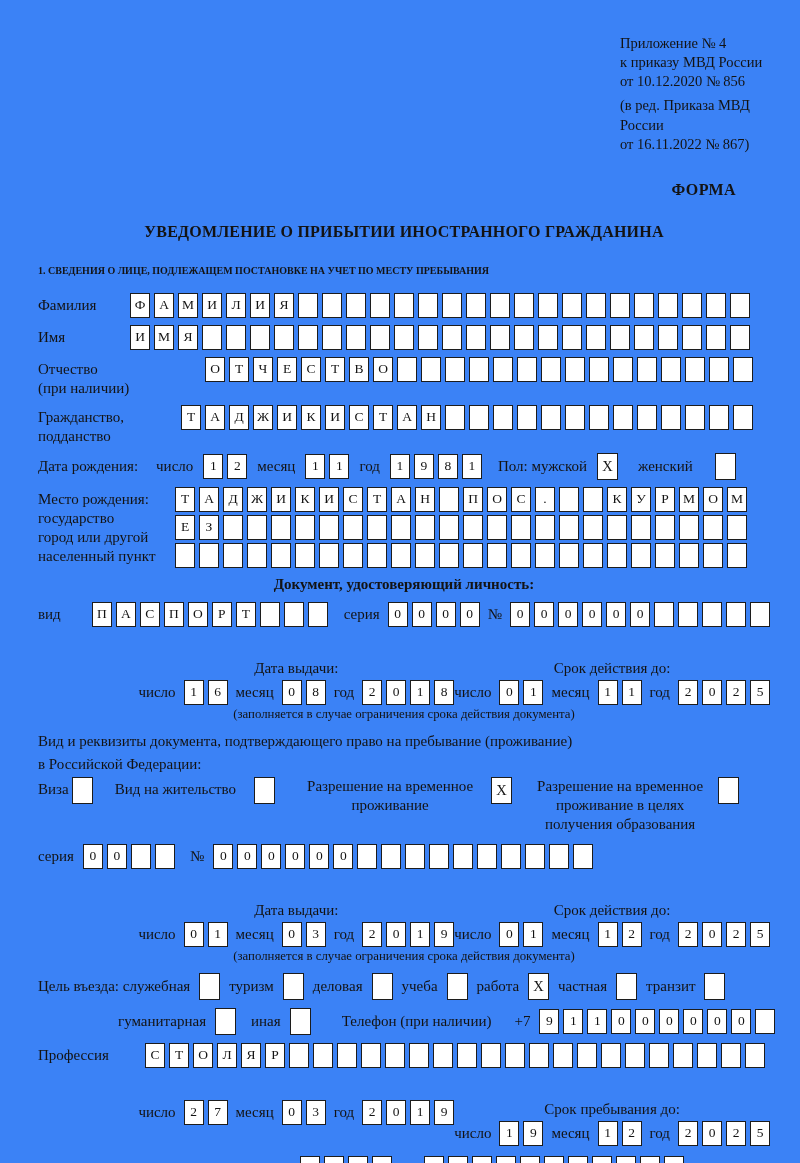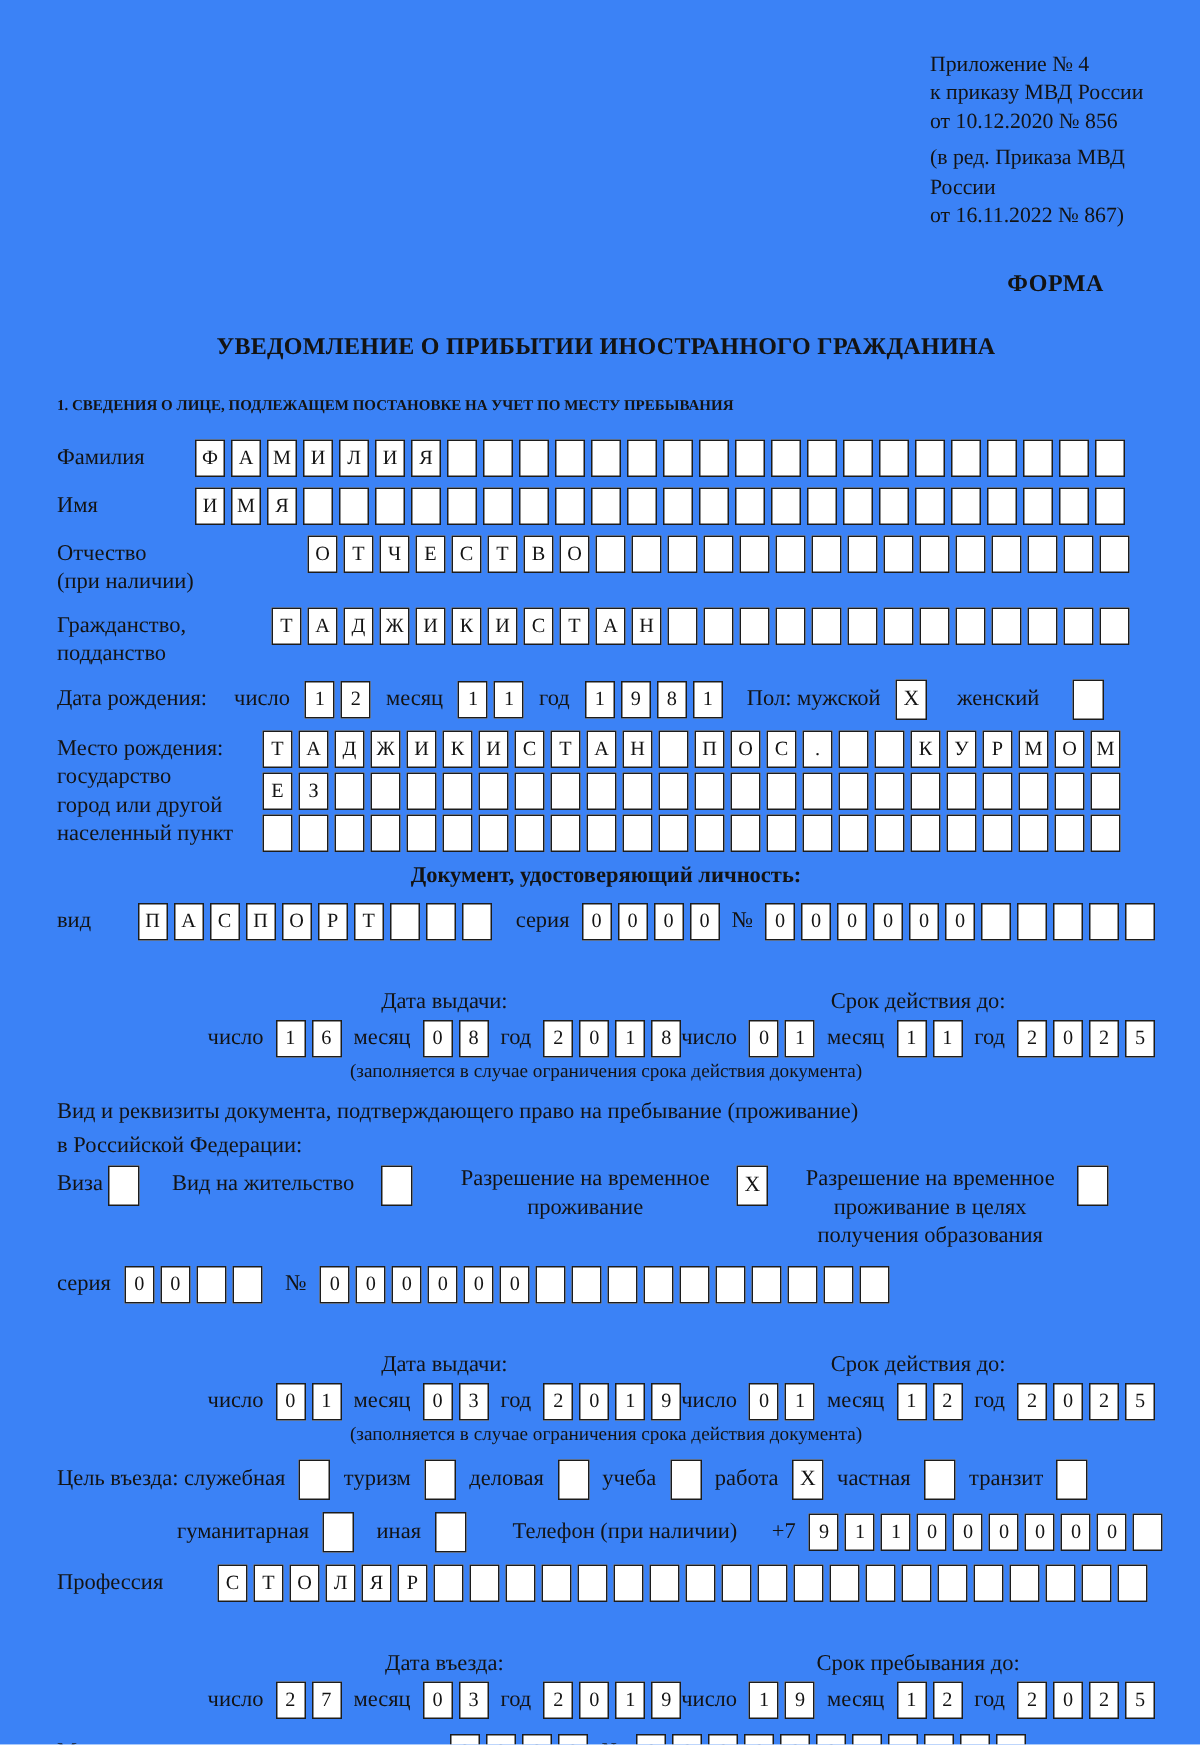--- a/index.html
+++ b/index.html
@@ -566,21 +566,20 @@
         <span class="cell"></span>
         <span class="cell"></span>
         <span class="cell"></span>
         <span class="cell"></span>
         <span class="cell"></span>
       </span>
   </div>
 
   <div class="dpair mb10">
     <div class="dp-col">
-      <div class="dp-head">Дата въезда:</div>
       <div class="dp-row">
         <span class="lbl">число</span>
         <span class="cells">
             <span class="cell">2</span>
             <span class="cell">7</span>
           </span>
         <span class="lbl">месяц</span>
         <span class="cells">
             <span class="cell">0</span>
             <span class="cell">3</span>

